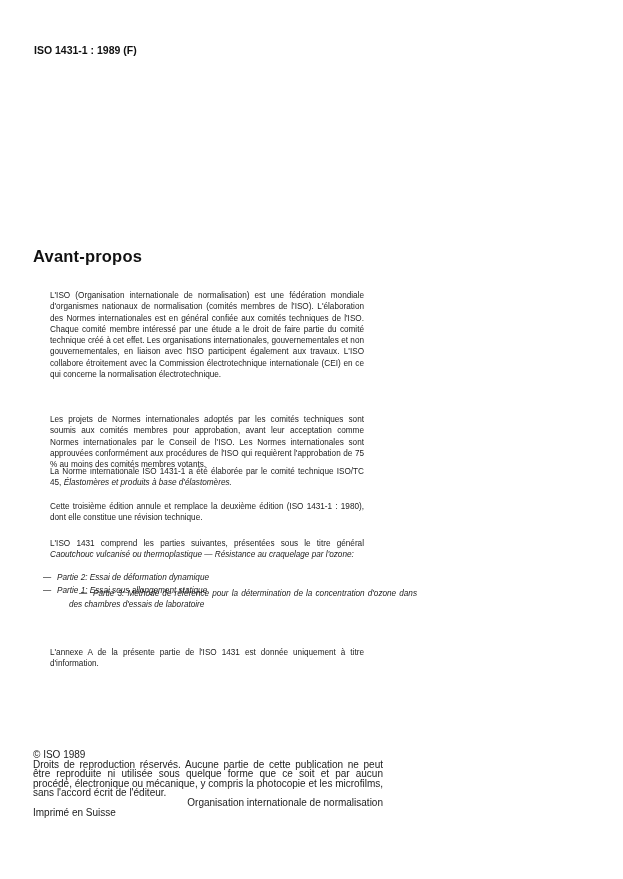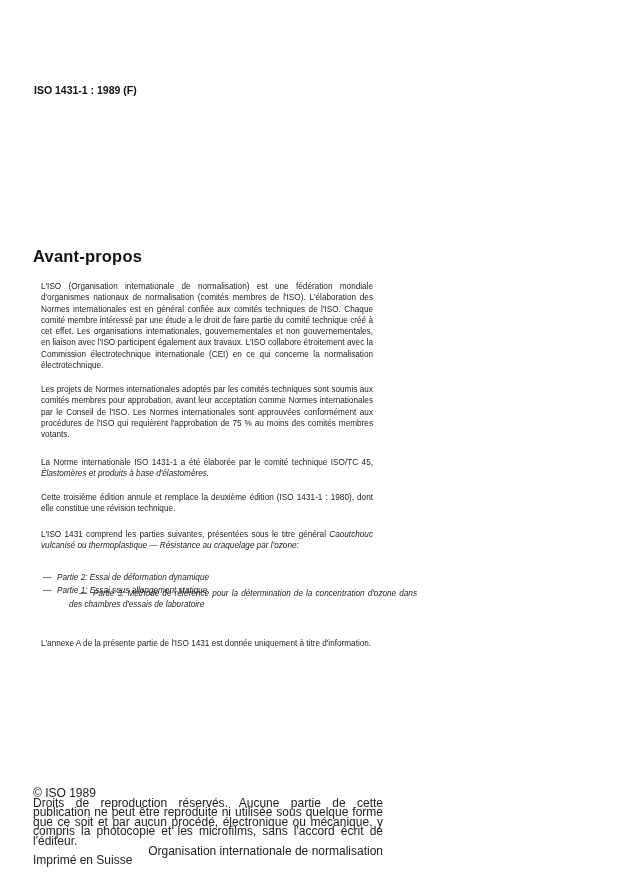--- a/index.html
+++ b/index.html
@@ -5,53 +5,52 @@
     html, body { margin: 0; padding: 0; background: #ffffff; }
     body {
       width: 623px; height: 879px; position: relative; overflow: hidden;
       font-family: "Liberation Sans", "DejaVu Sans", sans-serif;
       color: #1a1a1a;
     }
     .doc-id {
       position: absolute; left: 34px; top: 44px;
       font-size: 10.5px; font-weight: bold; letter-spacing: 0px;
       color: #111;
-      margin-top: 40px;
     }
     .heading {
       position: absolute; left: 33px; top: 247px;
       font-size: 16.5px; font-weight: bold; color: #111;
       letter-spacing: 0.2px;
       text-align: center;
     }
     .body-text {
       position: absolute; left: 33px; width: 348px;
       font-size: 8.2px; line-height: 11.3px;
       text-align: justify; color: #222;
     }
-    .body-text p { margin: 8px; }
+    .body-text p { margin: 17px; }
     .p1 { top: 273px; }
-    .p2 { top: 376px; }
+    .p2 { top: 397px; }
     .p3 { top: 449px; }
     .p4 { top: 484px; }
     .p5 { top: 521px; }
     .p6 { top: 630px; }
     .parts {
       position: absolute; left: 33px; width: 348px;
       font-size: 8.2px; line-height: 11.3px; color: #222; font-style: italic;
     }
     .part { position: absolute; left: 0; width: 348px; }
     .part .dash { display: inline-block; width: 14px; margin-left: 10px; font-style: normal; }
     .part-1 { top: 557px; margin-top: 28px; }
     .part-2 { top: 572px; }
     .part-3 { top: 588px; text-align: justify; margin-left: 36px; }
     .italic { font-style: italic; }
     .footer {
       position: absolute; left: 33px; top: 750px; width: 350px;
-      font-size: 12px; line-height: 9.6px; color: #222; margin-top: 39px;
+      font-size: 10px; line-height: 9.6px; color: #222;
     }
     .footer .copy-line { margin-bottom: 0; }
     .footer .rights { text-align: justify; }
     .footer .indent { padding-left: 16px; text-align: right; }
     .bullet { display: inline-block; margin: 0 3px; }
   </style>
 </head>
 <body>
 
 <div>

